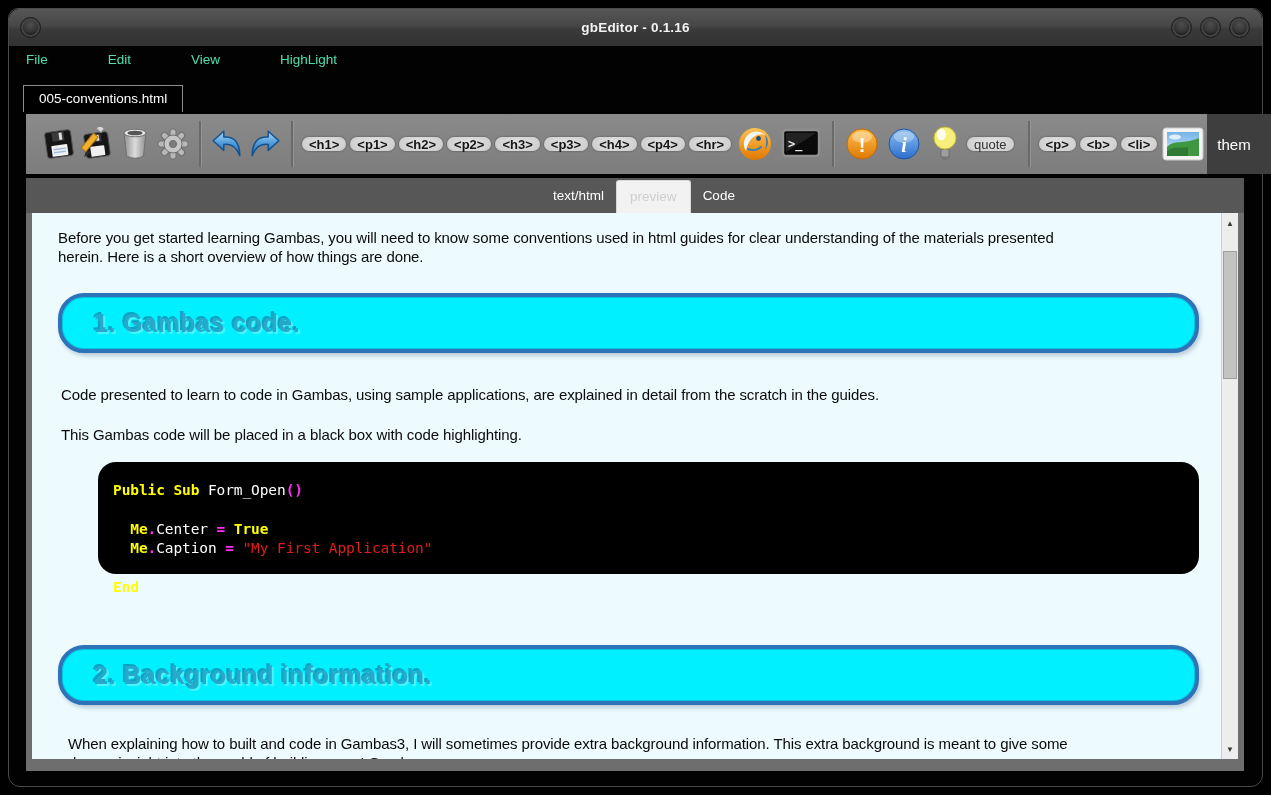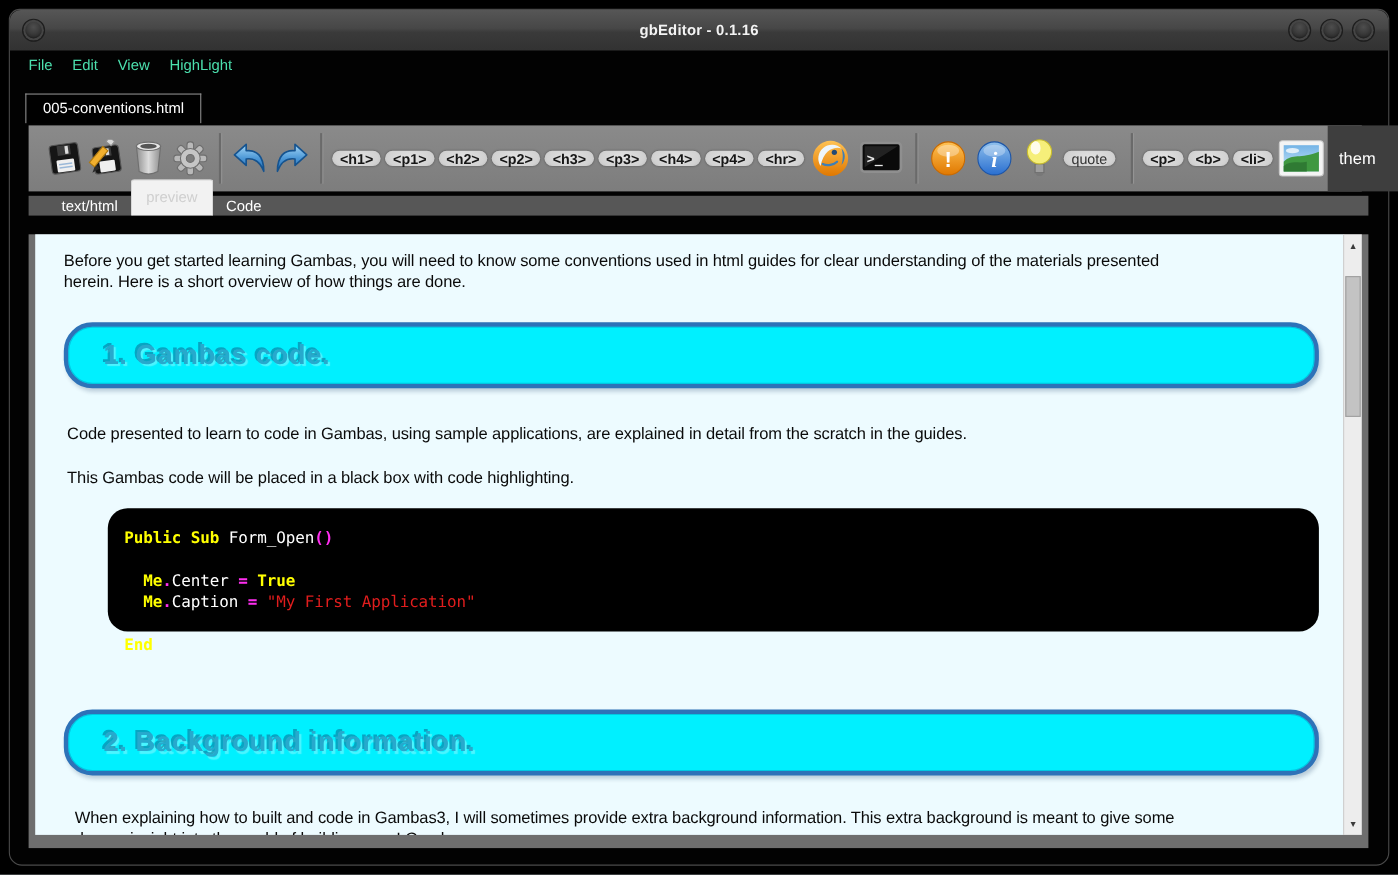--- a/index.html
+++ b/index.html
@@ -16,21 +16,21 @@
                font-size:13.5px; font-weight:bold; letter-spacing:.2px; }
   .circ-btn { width:21px; height:21px; border-radius:50%;
               background:radial-gradient(circle at 50% 35%, #4e4e4e 0%, #2c2c2c 65%);
               box-shadow: inset 0 0 0 2px #454545, inset 0 -2px 3px rgba(0,0,0,.65);
               border:1px solid #1d1d1d; cursor:pointer; }
   .btn-left { margin-left:11px; z-index:2; }
   .win-controls { position:absolute; right:12px; top:8px; display:flex; gap:8px; }
 
   
   .menubar { position:absolute; top:37px; left:0; right:0; height:26px; display:flex;
-             align-items:center; padding-left:8px; background:transparent; }
+             align-items:center; padding-left:8px; background:transparent;gap:42px; }
   .menu-item { color:#4ce0ae; font-size:13.5px; padding:0 9px; cursor:pointer; }
 
   
   .doc-tabstrip { position:absolute; top:76px; left:14px; right:20px; height:29px; }
   .doc-tab { display:inline-block; margin-left:0; padding:5px 15px 6px 15px; background:#000;
              color:#fff; font-size:13.5px; border:1px solid #8c8c8c; border-bottom:none; cursor:pointer; }
 
   
   .toolbar { position:absolute; top:105px; left:17px; width:1212px; height:60px;
              background:linear-gradient(#8a8a8a,#7d7d7d); display:flex; align-items:center;
@@ -42,22 +42,22 @@
           background:radial-gradient(ellipse 100% 150% at 50% 45%, #e3e3e3 0%, #d2d2d2 45%, #a6a6a6 82%, #8d8d8d 100%);
           box-shadow:0 0 2px rgba(0,0,0,.45);
           font-family:"Liberation Sans",sans-serif; font-size:13px; font-weight:bold; color:#161616;
           cursor:pointer; flex:0 0 auto; }
   .pillgroup { display:flex; align-items:center; }
   .theme-slot { margin-left:auto; height:100%; background:#3e3e3e; display:flex; align-items:center;
                 padding:0 22px 0 10px; }
   .theme-label { color:#fff; font-size:15px; }
 
   
-  .viewtabs { position:absolute; top:169px; left:17px; width:1218px; height:18px; background:#575757;
-              display:flex; align-items:center; padding-left:18px; }
+  .viewtabs { position:absolute; top:169px; left:17px; width:1218px; height:35px; background:#575757;
+              display:flex; align-items:center; padding-left:18px;justify-content:center; }
   .vtab { color:#fff; font-size:13.5px; padding:0 12px; cursor:pointer; }
   .vtab.sel { background:#f2f2f2; color:#cfcfcf; border:1px solid #d8d8d8; border-bottom:none;
               border-radius:3px 3px 0 0; height:33px; line-height:32px; margin-top:2px;
               align-self:flex-end; padding:0 13px; }
 
   
   .content-frame { position:absolute; top:204px; left:17px; width:1218px; height:558px;
                    background:#6e6e6e; padding:0 6px 12px 6px; display:flex; }
   .content { flex:1; background:#edfbff; position:relative; overflow:hidden;
              font-size:15px; line-height:19px; color:#0a0a0a; letter-spacing:-0.1px; }

